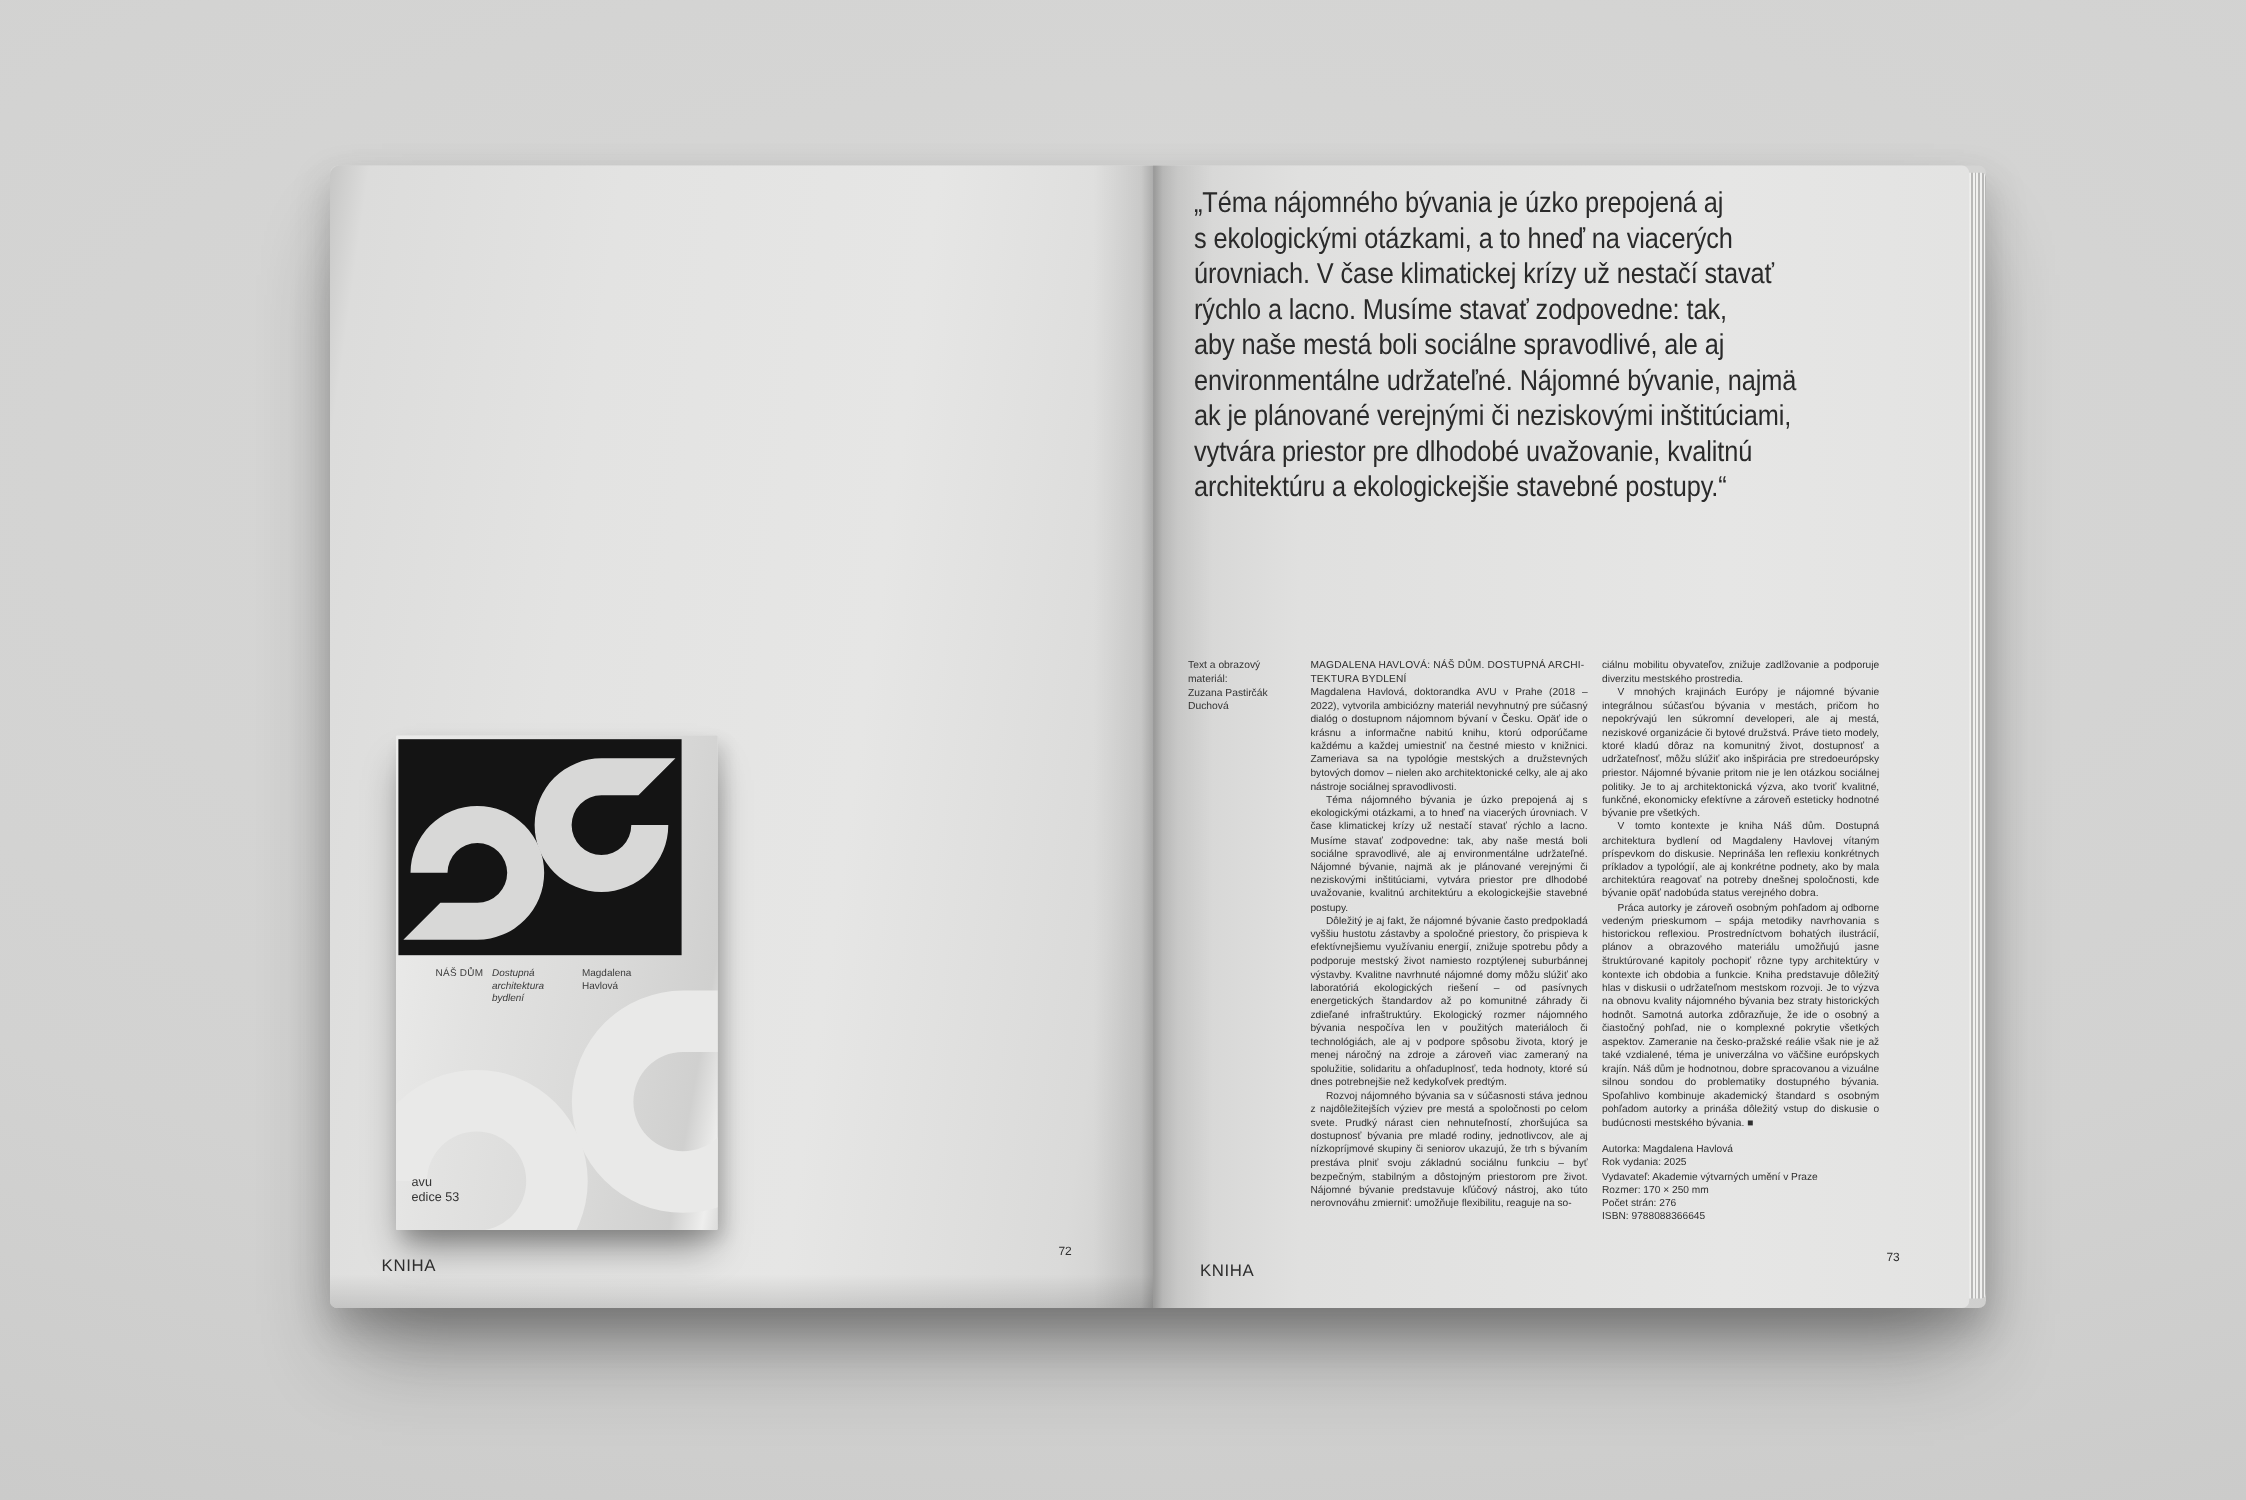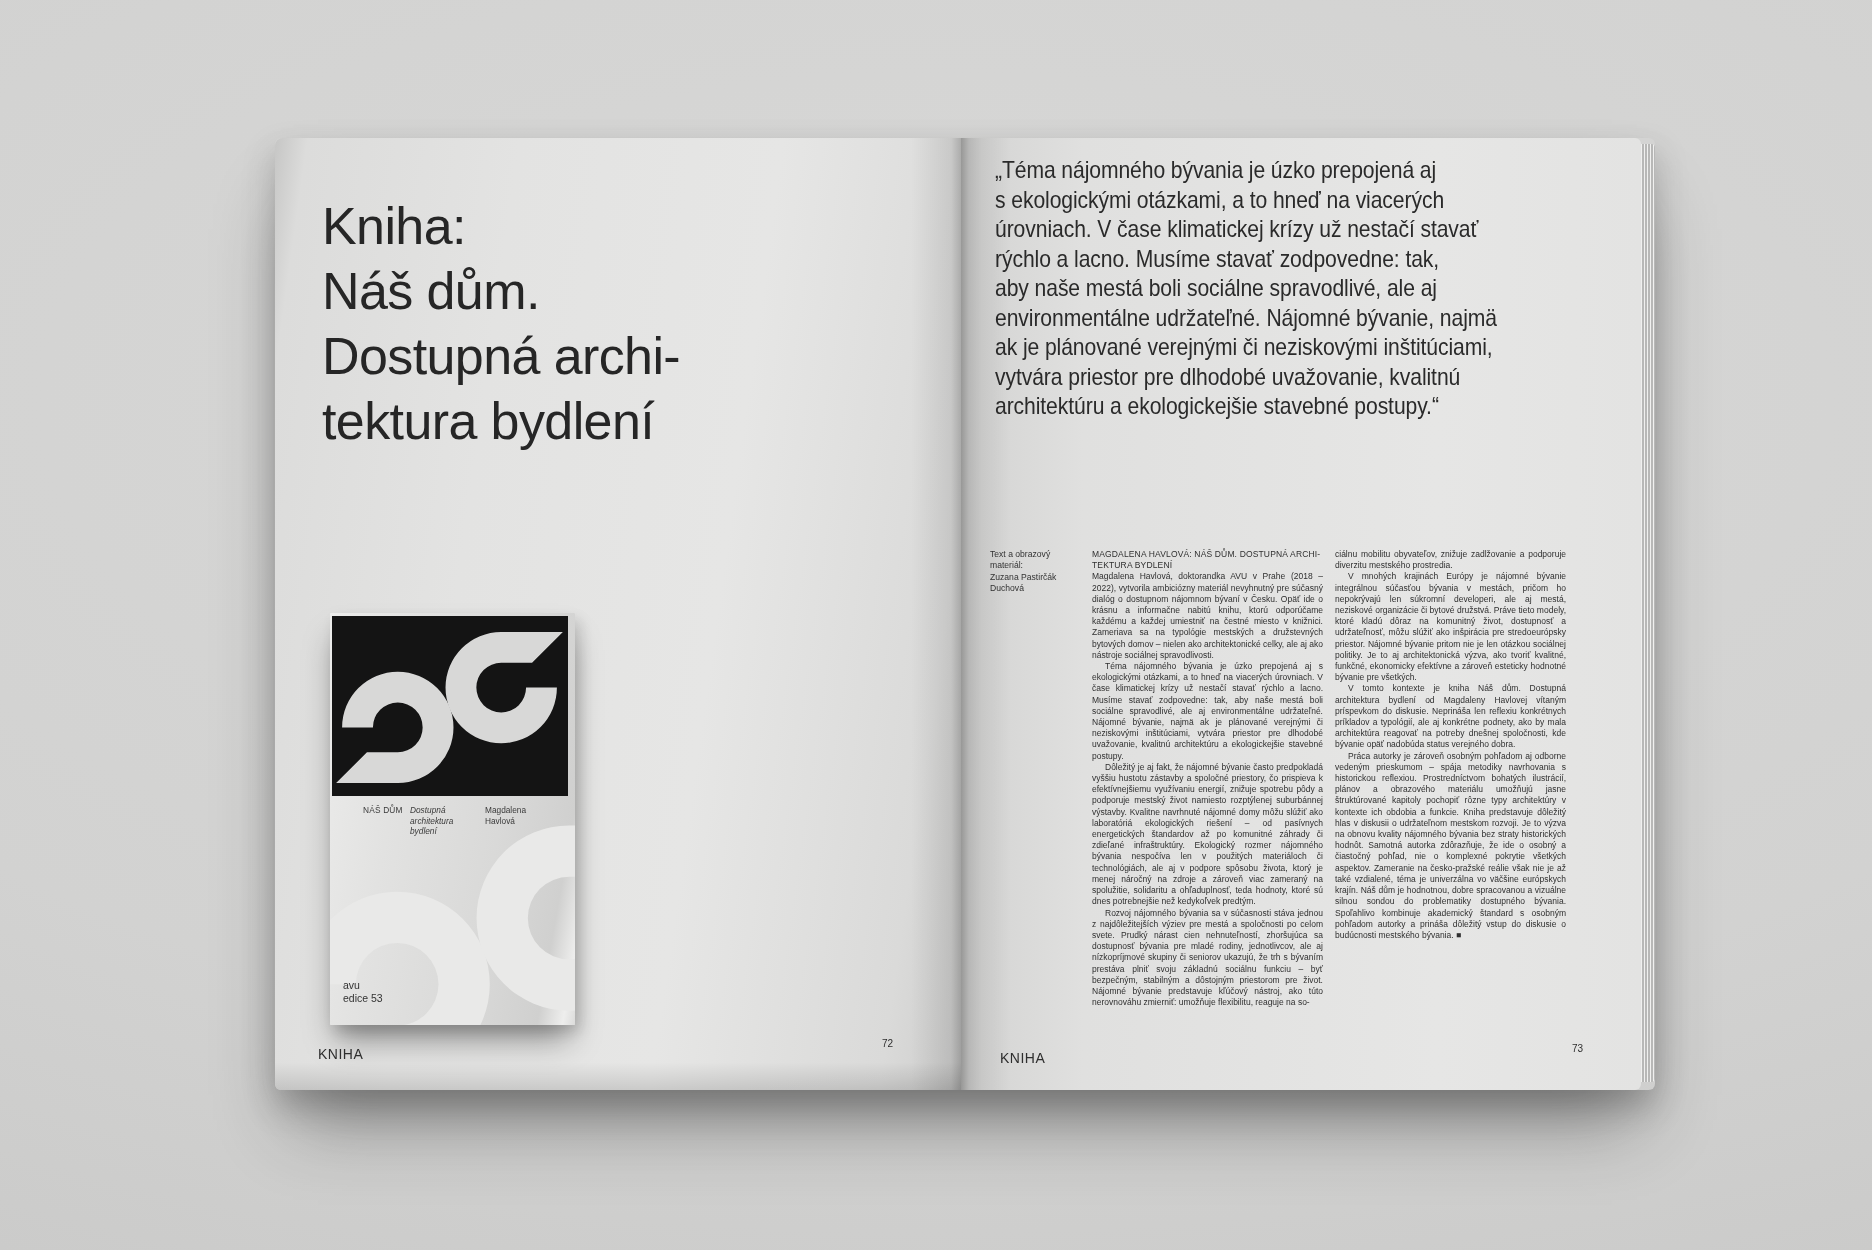--- a/index.html
+++ b/index.html
@@ -37,21 +37,21 @@
     position:absolute;left:636px;top:0;width:100px;height:952px;pointer-events:none;
     background:linear-gradient(90deg,rgba(0,0,0,0) 0%,rgba(0,0,0,0.09) 40%,rgba(0,0,0,0.22) 50%,rgba(0,0,0,0.09) 58%,rgba(0,0,0,0) 100%);
   }
   
   .page-title{
     position:absolute;left:47px;top:56px;width:480px;
     font-size:52px;line-height:65px;letter-spacing:-0.6px;
     color:#262626;white-space:pre-line;
   }
   .book-cover{
-    position:absolute;left:55px;top:475px;width:245px;height:412px;overflow:hidden;border-radius:1px;
+    position:absolute;left:55px;top:475px;width:268px;height:412px;overflow:hidden;border-radius:1px;
     background:linear-gradient(100deg,#ececeb 0%,#e2e2e1 30%,#d9d9d8 65%,#d0d0cf 88%,#eeeeed 96%,#dcdcdb 100%);
     box-shadow:0 20px 30px -6px rgba(0,0,0,0.38), 5px 7px 14px rgba(0,0,0,0.14);
   }
   .cover-panel{position:absolute;left:2px;top:3px;width:236px;height:180px;background:#141414;}
   .cover-panel svg{display:block;width:100%;height:100%;}
   .cover-ghost{position:absolute;left:-42px;top:186px;width:392px;height:300px;}
   .cover-text{position:absolute;font-size:8.3px;line-height:10.6px;color:#3a3a3a;white-space:pre-line;}
   .cover-text.t1{left:33px;top:192px;letter-spacing:0.2px;}
   .cover-text.t2{left:80px;top:192px;font-style:italic;}
   .cover-text.t3{left:155px;top:192px;}
@@ -83,24 +83,20 @@
   .col p.indent{text-indent:13px;}
   .metadata{margin-top:11px;white-space:pre-line;text-align:left;}
 </style>
 </head>
 <body>
 
 <div id="stage">
   <div class="book">
 
     <div class="page left">
-      <div class="page-title">Kniha:
-Náš dům.
-Dostupná archi-
-tektura bydlení</div>
 
       <div class="book-cover">
         <div class="cover-panel">
           <svg viewBox="0 0 237 181" xmlns="http://www.w3.org/2000/svg">
             <g transform="translate(66,112) rotate(180)">
               <path fill="#d8d8d7" d="M 0 -56 A 56 56 0 1 0 56 0 L 25 0 A 25 25 0 1 1 0 -25 Z M 0 -56 L 62 -56 L 31 -25 L 0 -25 Z"></path>
             </g>
             <g transform="translate(170,72)">
               <path fill="#d8d8d7" d="M 0 -56 A 56 56 0 1 0 56 0 L 25 0 A 25 25 0 1 1 0 -25 Z M 0 -56 L 62 -56 L 31 -25 L 0 -25 Z"></path>
             </g>
@@ -155,20 +151,26 @@
         <p class="indent">Téma nájomného bývania je úzko prepojená aj s ekologickými otázkami, a to hneď na viacerých úrovniach. V čase klimatickej krízy už nestačí stavať rýchlo a lacno. Musíme stavať zodpovedne: tak, aby naše mestá boli sociálne spravodlivé, ale aj environmentálne udržateľné. Nájomné bývanie, najmä ak je plánované verejnými či neziskovými inštitúciami, vytvára priestor pre dlhodobé uvažovanie, kvalitnú architektúru a ekologickejšie stavebné postupy.</p>
         <p class="indent">Dôležitý je aj fakt, že nájomné bývanie často predpokladá vyššiu hustotu zástavby a spoločné priestory, čo prispieva k efektívnejšiemu využívaniu energií, znižuje spotrebu pôdy a podporuje mestský život namiesto rozptýlenej suburbánnej výstavby. Kvalitne navrhnuté nájomné domy môžu slúžiť ako laboratóriá ekologických riešení – od pasívnych energetických štandardov až po komunitné záhrady či zdieľané infraštruktúry. Ekologický rozmer nájomného bývania nespočíva len v použitých materiáloch či technológiách, ale aj v podpore spôsobu života, ktorý je menej náročný na zdroje a zároveň viac zameraný na spolužitie, solidaritu a ohľaduplnosť, teda hodnoty, ktoré sú dnes potrebnejšie než kedykoľvek predtým.</p>
         <p class="indent">Rozvoj nájomného bývania sa v súčasnosti stáva jednou z najdôležitejších výziev pre mestá a spoločnosti po celom svete. Prudký nárast cien nehnuteľností, zhoršujúca sa dostupnosť bývania pre mladé rodiny, jednotlivcov, ale aj nízkopríjmové skupiny či seniorov ukazujú, že trh s bývaním prestáva plniť svoju základnú sociálnu funkciu – byť bezpečným, stabilným a dôstojným priestorom pre život. Nájomné bývanie predstavuje kľúčový nástroj, ako túto nerovnováhu zmierniť: umožňuje flexibilitu, reaguje na so-</p>
       </div>
 
       <div class="col c2">
         <p>ciálnu mobilitu obyvateľov, znižuje zadlžovanie a podporuje diverzitu mestského prostredia.</p>
         <p class="indent">V mnohých krajinách Európy je nájomné bývanie integrálnou súčasťou bývania v mestách, pričom ho nepokrývajú len súkromní developeri, ale aj mestá, neziskové organizácie či bytové družstvá. Práve tieto modely, ktoré kladú dôraz na komunitný život, dostupnosť a udržateľnosť, môžu slúžiť ako inšpirácia pre stredoeurópsky priestor. Nájomné bývanie pritom nie je len otázkou sociálnej politiky. Je to aj architektonická výzva, ako tvoriť kvalitné, funkčné, ekonomicky efektívne a zároveň esteticky hodnotné bývanie pre všetkých.</p>
         <p class="indent">V tomto kontexte je kniha Náš dům. Dostupná architektura bydlení od Magdaleny Havlovej vítaným príspevkom do diskusie. Neprináša len reflexiu konkrétnych príkladov a typológií, ale aj konkrétne podnety, ako by mala architektúra reagovať na potreby dnešnej spoločnosti, kde bývanie opäť nadobúda status verejného dobra.</p>
         <p class="indent">Práca autorky je zároveň osobným pohľadom aj odborne vedeným prieskumom – spája metodiky navrhovania s historickou reflexiou. Prostredníctvom bohatých ilustrácií, plánov a obrazového materiálu umožňujú jasne štruktúrované kapitoly pochopiť rôzne typy architektúry v kontexte ich obdobia a funkcie. Kniha predstavuje dôležitý hlas v diskusii o udržateľnom mestskom rozvoji. Je to výzva na obnovu kvality nájomného bývania bez straty historických hodnôt. Samotná autorka zdôrazňuje, že ide o osobný a čiastočný pohľad, nie o komplexné pokrytie všetkých aspektov. Zameranie na česko-pražské reálie však nie je až také vzdialené, téma je univerzálna vo väčšine európskych krajín. Náš dům je hodnotnou, dobre spracovanou a vizuálne silnou sondou do problematiky dostupného bývania. Spoľahlivo kombinuje akademický štandard s osobným pohľadom autorky a prináša dôležitý vstup do diskusie o budúcnosti mestského bývania. ■</p>
+        <div class="metadata">Autorka: Magdalena Havlová
+Rok vydania: 2025
+Vydavateľ: Akademie výtvarných umění v Praze
+Rozmer: 170 × 250 mm
+Počet strán: 276
+ISBN: 9788088366645</div>
       </div>
 
       <div class="footer-label">KNIHA</div>
       <div class="footer-num">73</div>
     </div>
 
     <div class="fore-edge"></div>
     <div class="spine-shade"></div>
   </div>
 </div>

